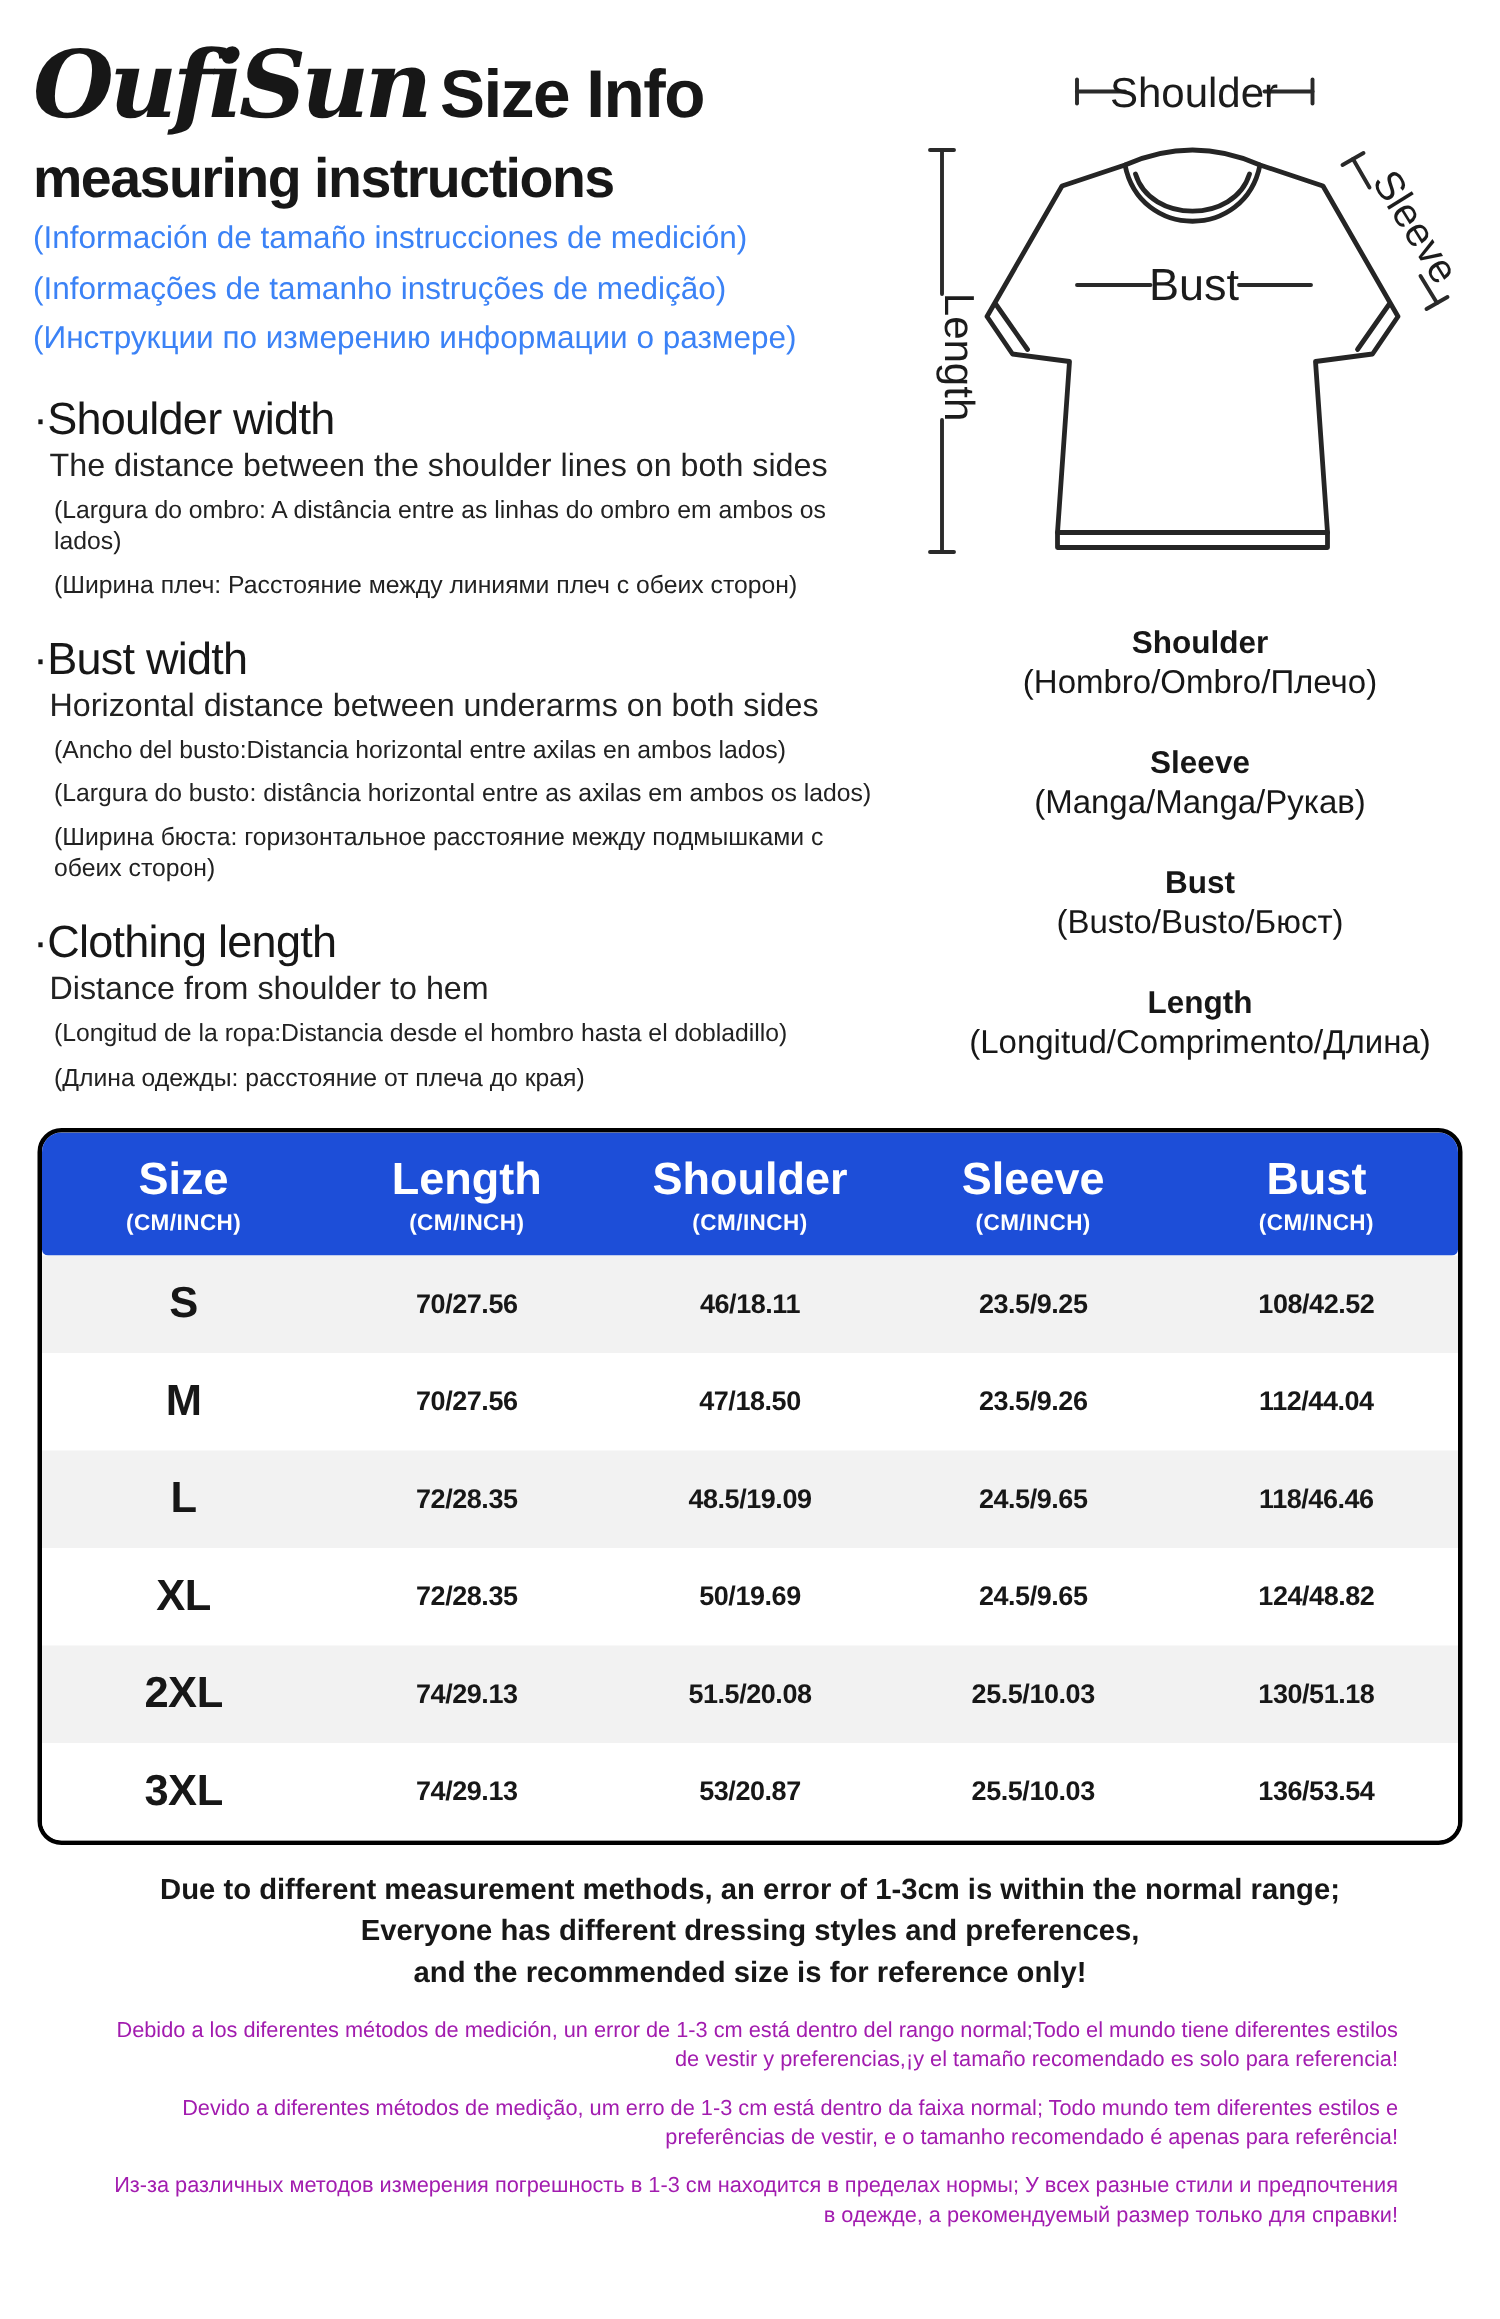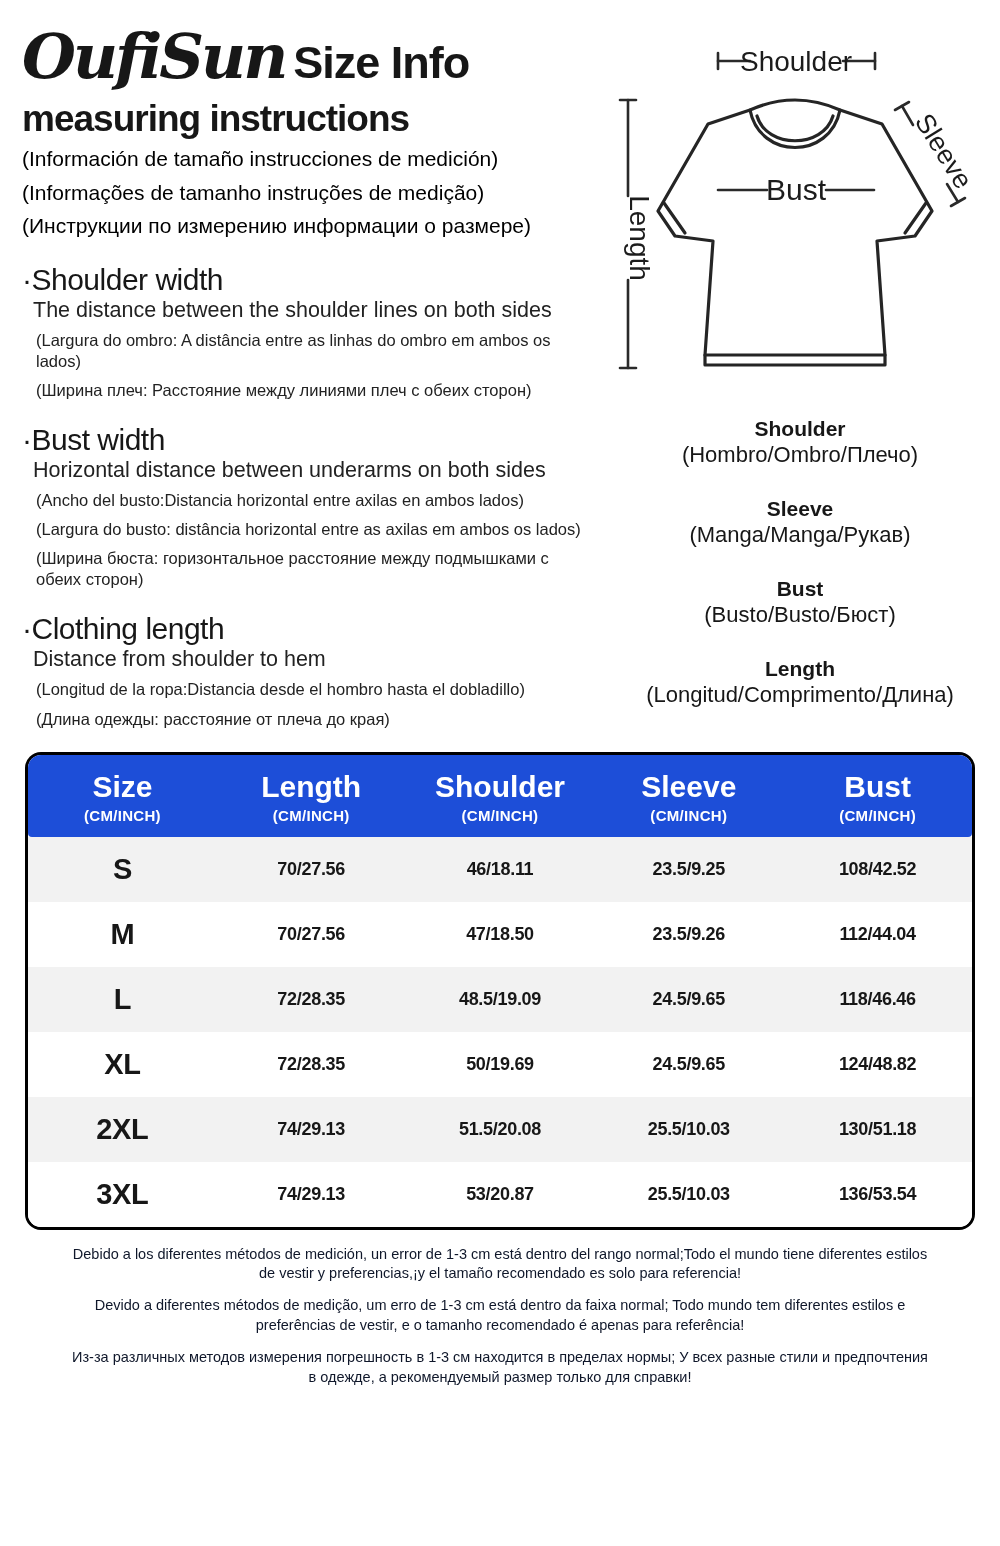--- a/index.html
+++ b/index.html
@@ -14,21 +14,21 @@
   .left-col { width:578px; }
   .right-col { width:400px; display:flex; flex-direction:column; align-items:center; }
 
   .title-line { line-height:1.0; margin-top:8px; white-space:nowrap; }
   .brand {
     font-family:"DejaVu Serif", serif; font-style:italic; font-weight:700;
     font-size:62px; letter-spacing:-3px;
   }
   .title-rest { font-size:45px; font-weight:700; letter-spacing:-1px; margin-left:8px; }
   .subtitle { font-size:37px; font-weight:700; letter-spacing:-1px; margin-top:10px; }
-  .subtitle-trans { font-size:21px; line-height:1.36; margin-top:5px; color:#000000; }
+  .subtitle-trans { font-size:21px; line-height:1.36; margin-top:5px; color:#3b82f6; }
 
   .m-section { margin-top:22px; }
   .m-section .heading { font-size:30px; font-weight:400; letter-spacing:-0.5px; }
   .m-section .desc { font-size:21.5px; margin:1px 0 7px 11px; color:#222; }
   .m-section .tr { font-size:16.5px; line-height:1.28; margin:0 0 8px 14px; max-width:545px; color:#222; }
 
   
   .tshirt-svg { display:block; }
   .legend { text-align:center; margin-top:4px; }
   .legend-item { margin-bottom:29px; }
@@ -47,21 +47,21 @@
   .th .label { font-size:30px; font-weight:700; }
   .th .unit { font-size:15px; font-weight:700; margin-top:3px; letter-spacing:0.3px; }
   .trow { display:grid; grid-template-columns:repeat(5,1fr); height:65px; align-items:center; background:#fff; }
   .trow:nth-of-type(even) { background:#f2f2f2; }
   .tcell { text-align:center; font-size:18px; font-weight:700; letter-spacing:-0.3px; }
   .tcell.size { font-size:29px; }
 
   
   .notice { text-align:center; font-weight:700; font-size:19.5px; line-height:1.42; margin-top:17px; }
   .paras { margin-top:15px; }
-  .para { text-align:center; font-size:14.5px; line-height:1.34; margin:0 68px 13px 68px; color:#0f172a; }
+  .para { text-align:right; font-size:14.5px; line-height:1.34; margin:0 68px 13px 68px; color:#a21caf; }
 </style>
 </head>
 <body>
 
 <div class="page">
 
   <div class="top">
     <div class="left-col">
       <div class="title-line">
         <span class="brand">OufiSun</span><span class="title-rest">Size Info</span>
@@ -222,19 +222,24 @@
     </div>
     <div class="trow">
       <div class="tcell size">3XL</div>
       <div class="tcell">74/29.13</div>
       <div class="tcell">53/20.87</div>
       <div class="tcell">25.5/10.03</div>
       <div class="tcell">136/53.54</div>
     </div>
   </div>
 
+  <div class="notice">
+    <div>Due to different measurement methods, an error of 1-3cm is within the normal range;</div>
+    <div>Everyone has different dressing styles and preferences,</div>
+    <div>and the recommended size is for reference only!</div>
+  </div>
   <div class="paras">
     <div class="para">Debido a los diferentes métodos de medición, un error de 1-3 cm está dentro del rango normal;Todo el mundo tiene diferentes estilos de vestir y preferencias,¡y el tamaño recomendado es solo para referencia!</div>
     <div class="para">Devido a diferentes métodos de medição, um erro de 1-3 cm está dentro da faixa normal; Todo mundo tem diferentes estilos e preferências de vestir, e o tamanho recomendado é apenas para referência!</div>
     <div class="para">Из-за различных методов измерения погрешность в 1-3 см находится в пределах нормы; У всех разные стили и предпочтения в одежде, а рекомендуемый размер только для справки!</div>
   </div>
 
 </div>
 
 </body></html>

